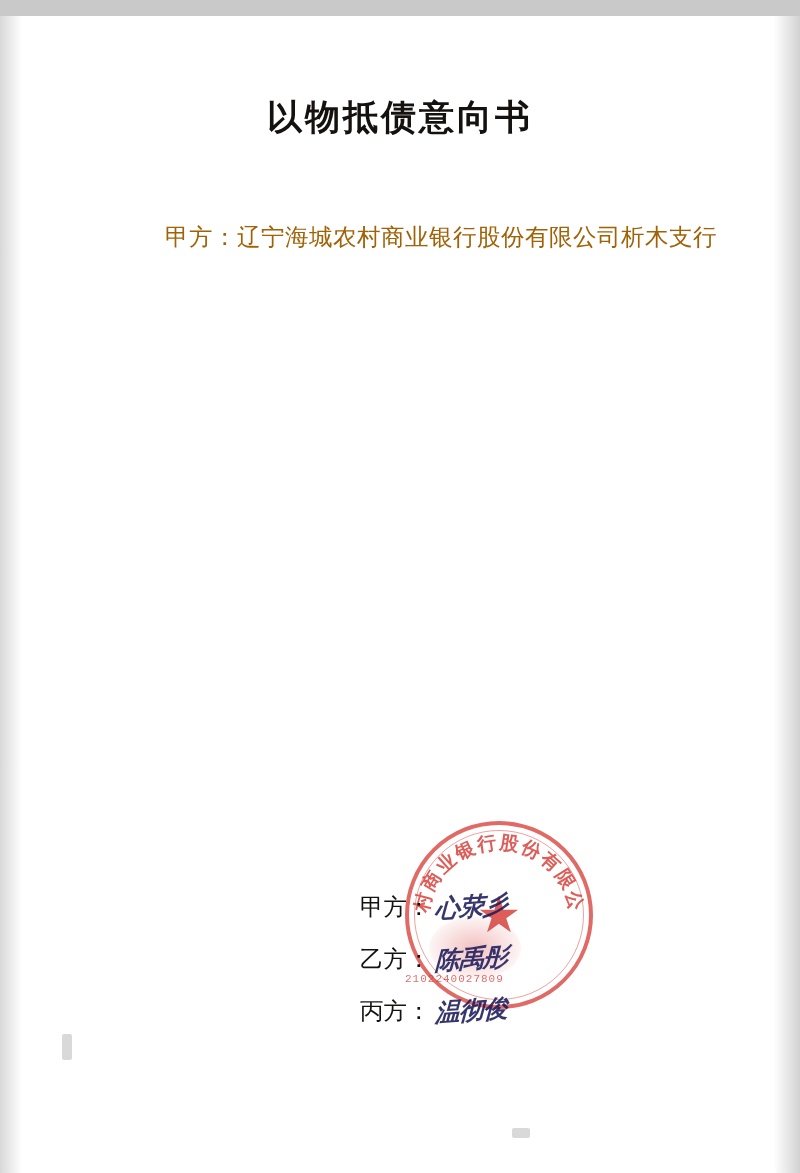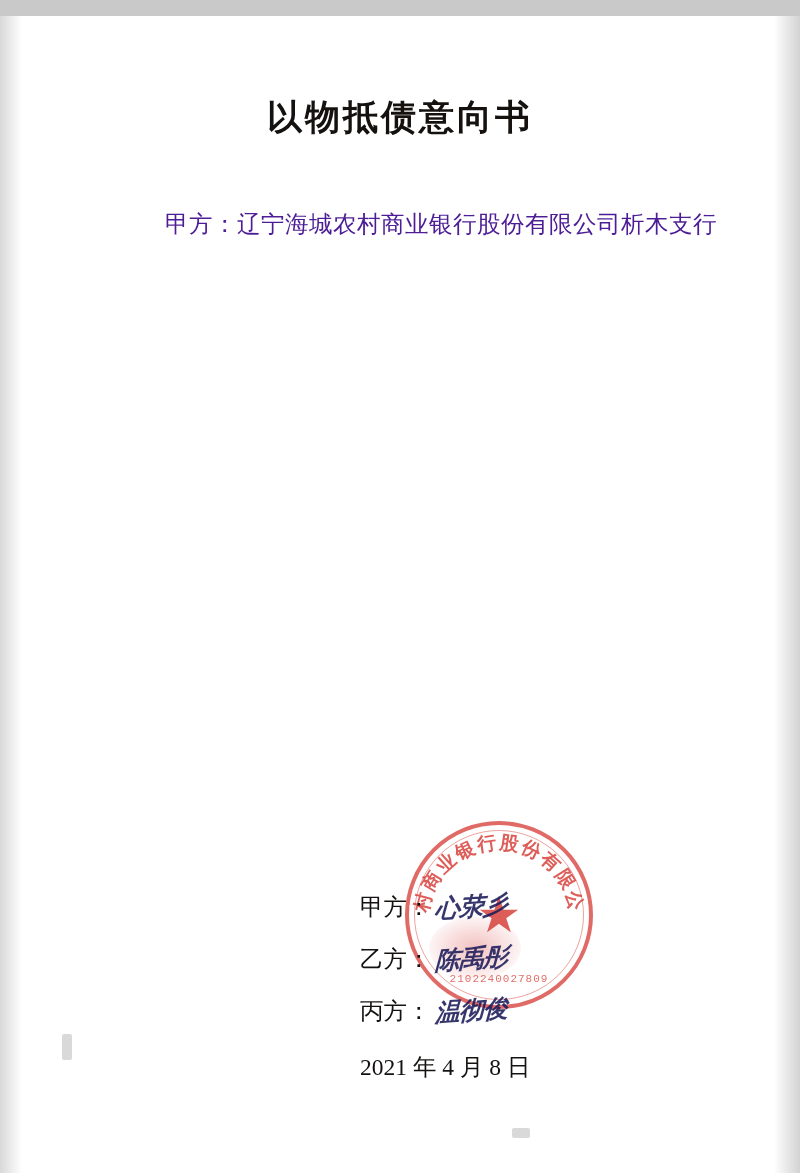--- a/index.html
+++ b/index.html
@@ -43,24 +43,24 @@
     width: 100%;
     text-align: center;
     font-size: 35px;
     font-weight: bold;
     letter-spacing: 3px;
     color: #14110f;
     font-family: "Liberation Serif", "DejaVu Serif", serif;
   }
   .body-block {
     position: absolute;
-    top: 185px;
+    top: 198px;
     left: 118px;
     width: 580px;
-    color: #4c1d95;
+    color: #a16207;
   }
   .line {
     font-size: 23.5px;
     line-height: 47px;
     letter-spacing: 0.5px;
     white-space: nowrap;
   }
   .para {
     font-size: 23.5px;
     line-height: 47px;
@@ -149,21 +149,21 @@
     font-family: "Liberation Serif", "DejaVu Serif", serif;
     font-size: 19px;
     font-weight: bold;
     letter-spacing: 2px;
   }
   .seal-code {
     position: absolute;
     left: 0;
     right: 0;
     bottom: 24px;
-    text-align: center;
+    text-align: left;
     color: #d4312b;
     opacity: 0.7;
     font-size: 11px;
     font-family: "Liberation Mono", "DejaVu Sans Mono", monospace;
     letter-spacing: 1px;
   }
   .seal-smudge {
     position: absolute;
     left: 24px;
     top: 96px;
@@ -219,18 +219,17 @@
   <div class="sign-block">
     <div class="sign-line">
       <span class="sign-label">甲方：</span><span class="handwriting">心荥彡</span>
     </div>
     <div class="sign-line">
       <span class="sign-label">乙方：</span><span class="handwriting">陈禹彤</span>
     </div>
     <div class="sign-line">
       <span class="sign-label">丙方：</span><span class="handwriting">温彻俊</span>
     </div>
-    <div class="date-line">2021 年 4 月 8 日</div>
   </div>
 
   <div class="punch-mark"></div>
   <div class="punch-mark b"></div>
 </div>
 
 </body></html>

